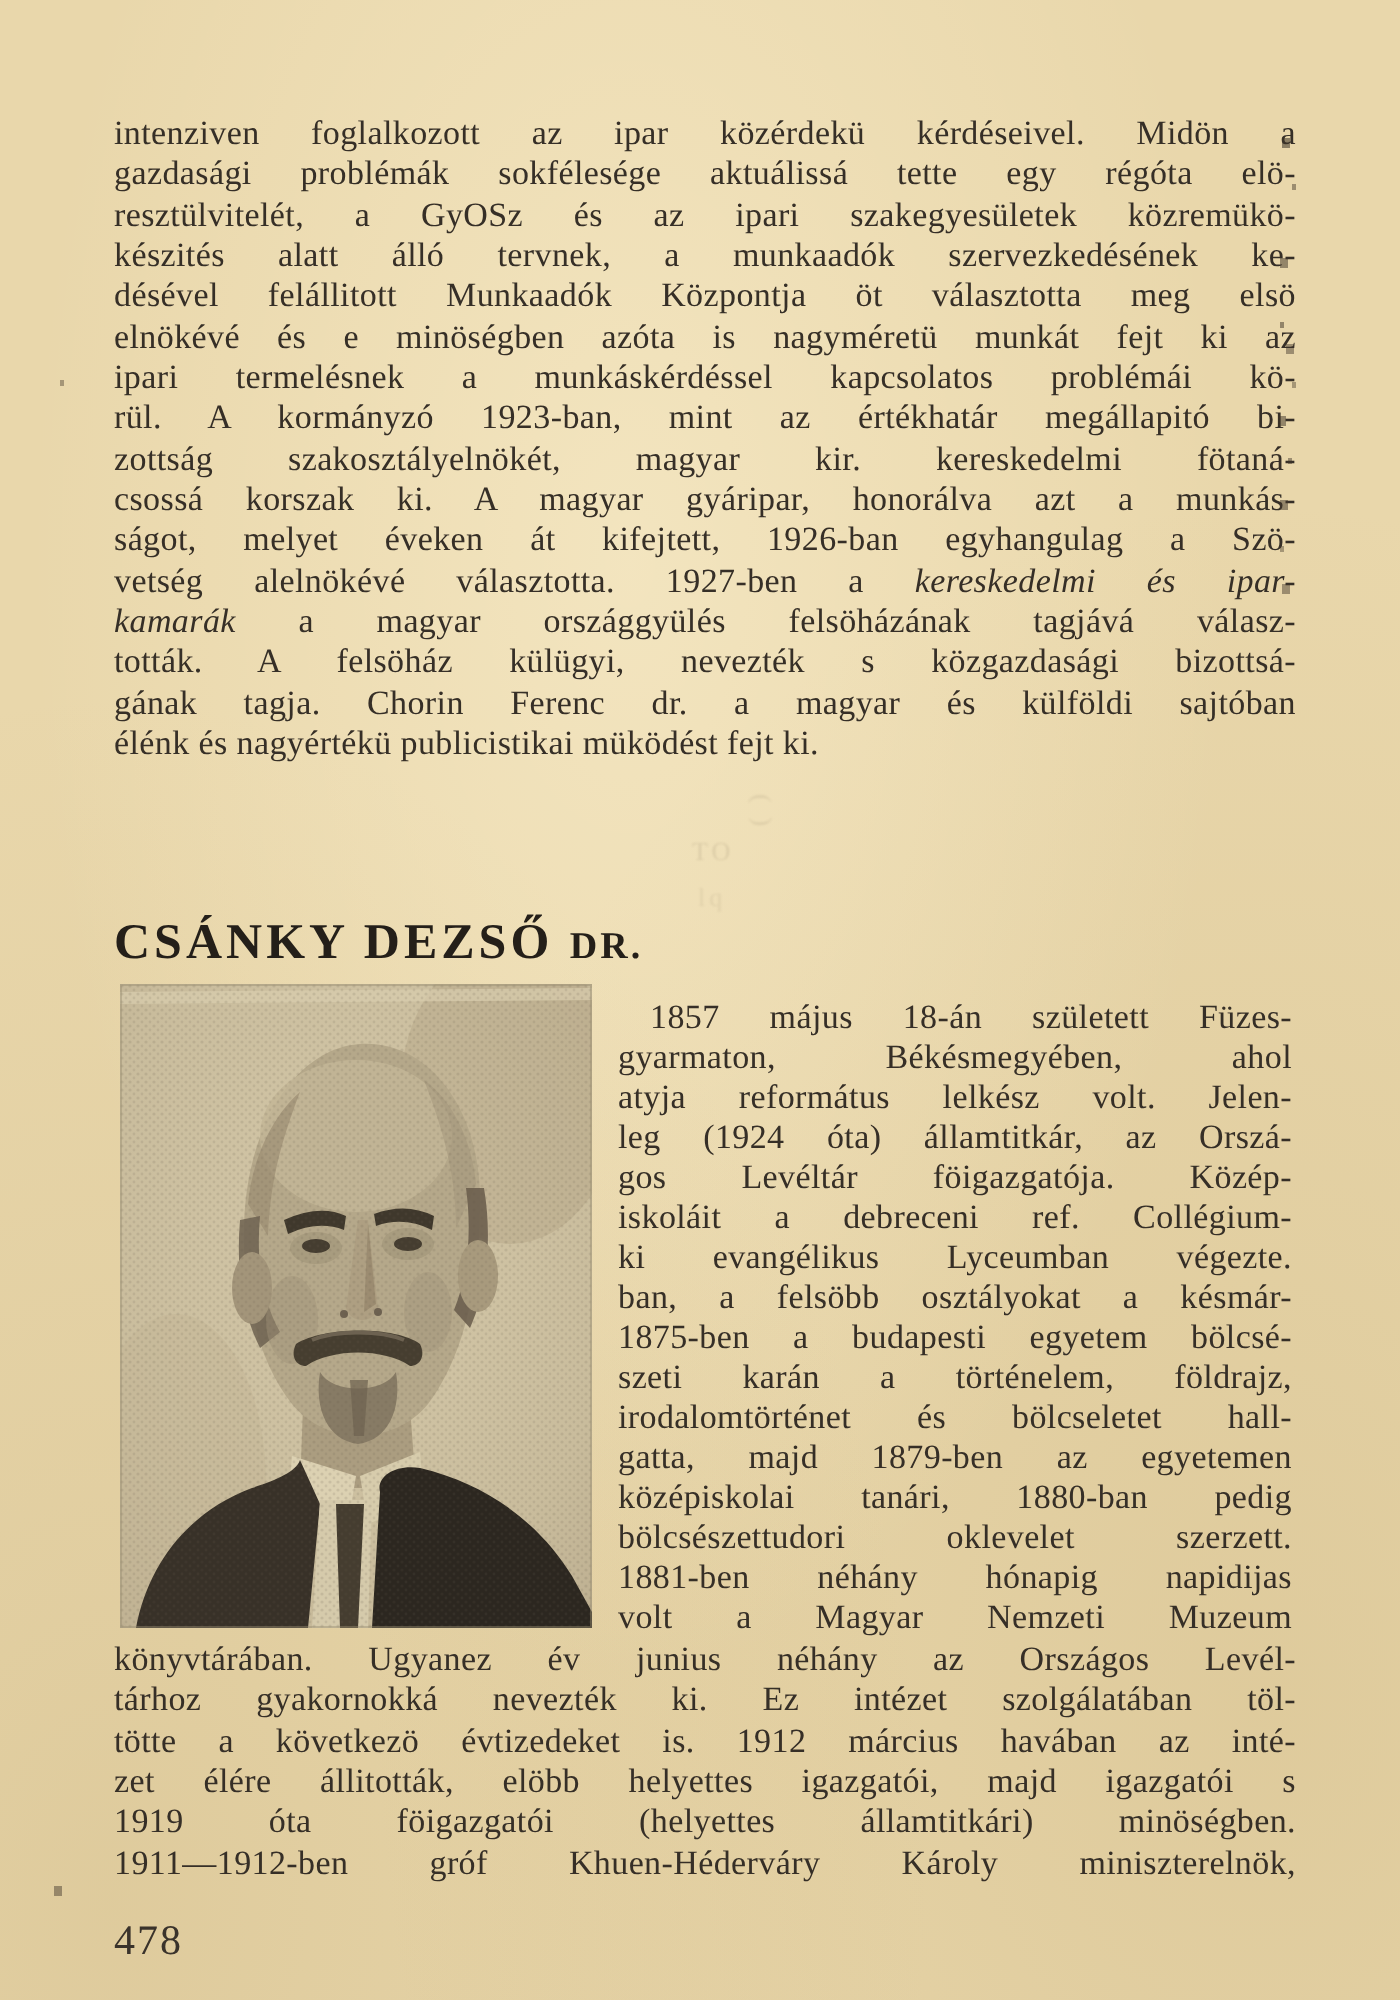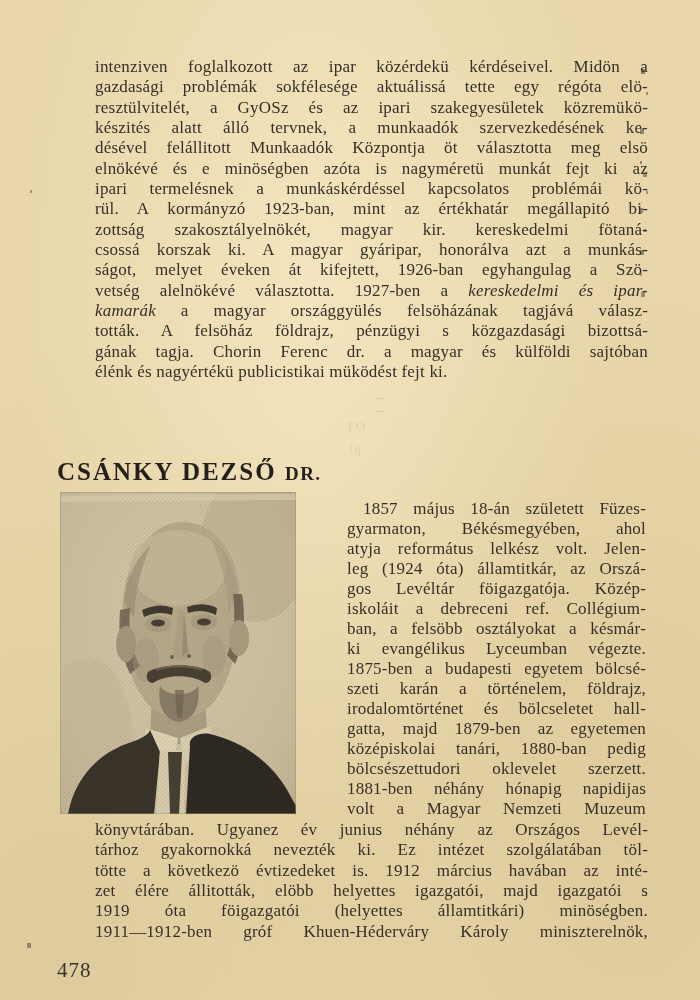--- a/index.html
+++ b/index.html
@@ -14,21 +14,20 @@
       #e9d7ab;
     font-family:"Liberation Serif","DejaVu Serif",serif;
     color:#362f27;
   }
   .textblock{position:absolute;font-size:17px;letter-spacing:.2px;}
   .line{
     line-height:20.35px;
     text-align:justify;
     text-align-last:justify;
     white-space:normal;
-    margin-left:38px;
   }
   .line.noj{text-align-last:left;}
   .line.ind{text-indent:16px;}
   .line i{font-style:italic;}
   .intro{left:57px;top:57px;width:591px;}
   .biocol{left:309px;top:499px;width:337px;}
   .biocol .line{line-height:20.0px;}
   .biobottom{left:57px;top:820px;width:591px;}
   .heading{
     position:absolute;left:57px;top:458px;width:591px;
@@ -80,21 +79,21 @@
       <div class="line"><span>készités alatt álló tervnek, a munkaadók szervezkedésének ke-</span></div>
       <div class="line"><span>désével felállitott Munkaadók Központja öt választotta meg elsö</span></div>
       <div class="line"><span>elnökévé és e minöségben azóta is nagyméretü munkát fejt ki az</span></div>
       <div class="line"><span>ipari termelésnek a munkáskérdéssel kapcsolatos problémái kö-</span></div>
       <div class="line"><span>rül. A kormányzó 1923-ban, mint az értékhatár megállapitó bi-</span></div>
       <div class="line"><span>zottság szakosztályelnökét, magyar kir. kereskedelmi fötaná-</span></div>
       <div class="line"><span>csossá korszak ki. A magyar gyáripar, honorálva azt a munkás-</span></div>
       <div class="line"><span>ságot, melyet éveken át kifejtett, 1926-ban egyhangulag a Szö-</span></div>
       <div class="line"><span>vetség alelnökévé választotta. 1927-ben a </span><i>kereskedelmi és ipar-</i></div>
       <div class="line"><i>kamarák</i><span> a magyar országgyülés felsöházának tagjává válasz-</span></div>
-      <div class="line"><span>tották. A felsöház földrajz, pénzügyi s közgazdasági bizottsá-</span></div>
+      <div class="line"><span>tották. A felsöház külügyi, nevezték s közgazdasági bizottsá-</span></div>
       <div class="line"><span>gának tagja. Chorin Ferenc dr. a magyar és külföldi sajtóban</span></div>
       <div class="line noj"><span>élénk és nagyértékü publicistikai müködést fejt ki.</span></div>
     </div>
 
   <span class="ghost g1">( )</span>
   <span class="ghost g2">TO</span>
   <span class="ghost g3">lq</span>
 
   <div class="heading"><span>CSÁNKY DEZSŐ</span>&nbsp;<span class="suffix">DR.</span></div>
 
@@ -169,22 +168,22 @@
     </svg>
   </div>
 
   <div class="textblock biocol">
       <div class="line ind"><span>1857 május 18-án született Füzes-</span></div>
       <div class="line"><span>gyarmaton, Békésmegyében, ahol</span></div>
       <div class="line"><span>atyja református lelkész volt. Jelen-</span></div>
       <div class="line"><span>leg (1924 óta) államtitkár, az Orszá-</span></div>
       <div class="line"><span>gos Levéltár föigazgatója. Közép-</span></div>
       <div class="line"><span>iskoláit a debreceni ref. Collégium-</span></div>
+      <div class="line"><span>ki evangélikus Lyceumban végezte.</span></div>
       <div class="line"><span>ban, a felsöbb osztályokat a késmár-</span></div>
-      <div class="line"><span>ki evangélikus Lyceumban végezte.</span></div>
       <div class="line"><span>1875-ben a budapesti egyetem bölcsé-</span></div>
       <div class="line"><span>szeti karán a történelem, földrajz,</span></div>
       <div class="line"><span>irodalomtörténet és bölcseletet hall-</span></div>
       <div class="line"><span>gatta, majd 1879-ben az egyetemen</span></div>
       <div class="line"><span>középiskolai tanári, 1880-ban pedig</span></div>
       <div class="line"><span>bölcsészettudori oklevelet szerzett.</span></div>
       <div class="line"><span>1881-ben néhány hónapig napidijas</span></div>
       <div class="line"><span>volt a Magyar Nemzeti Muzeum</span></div>
     </div>
 

